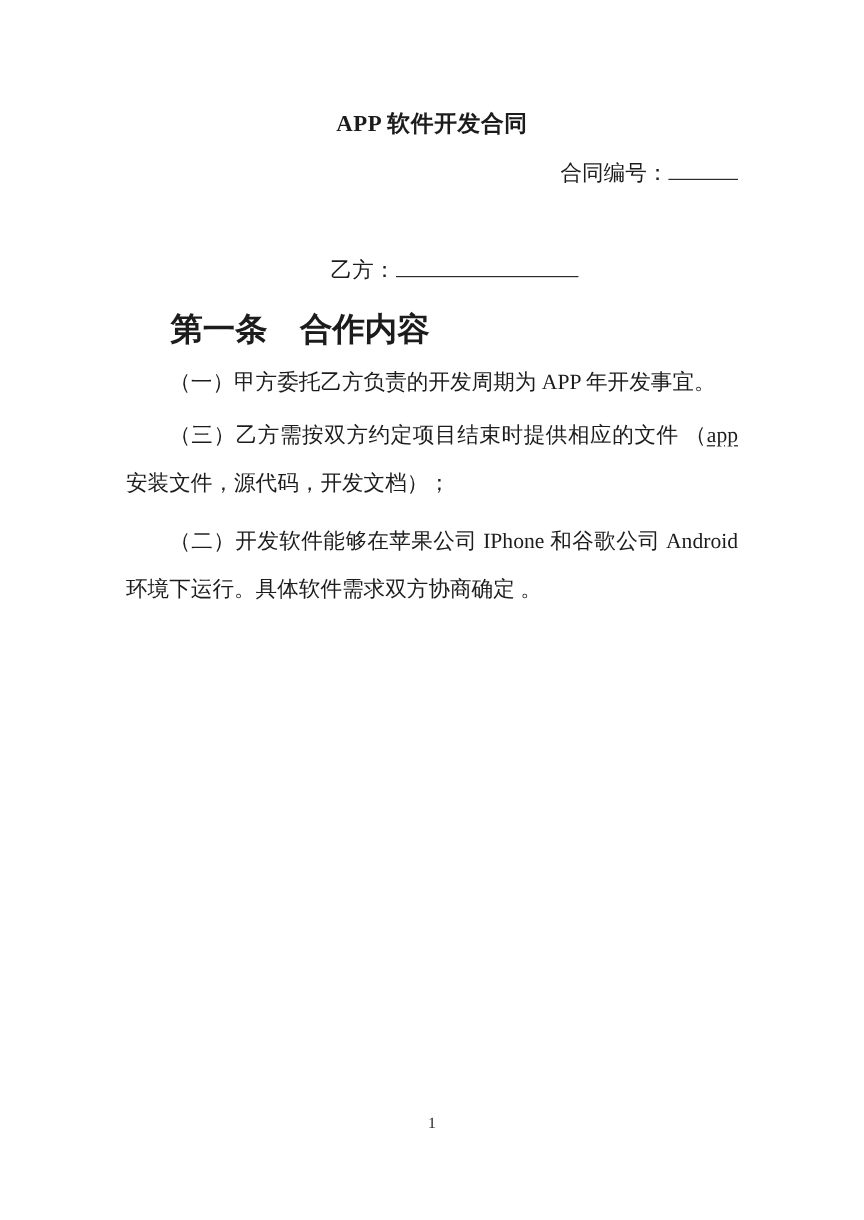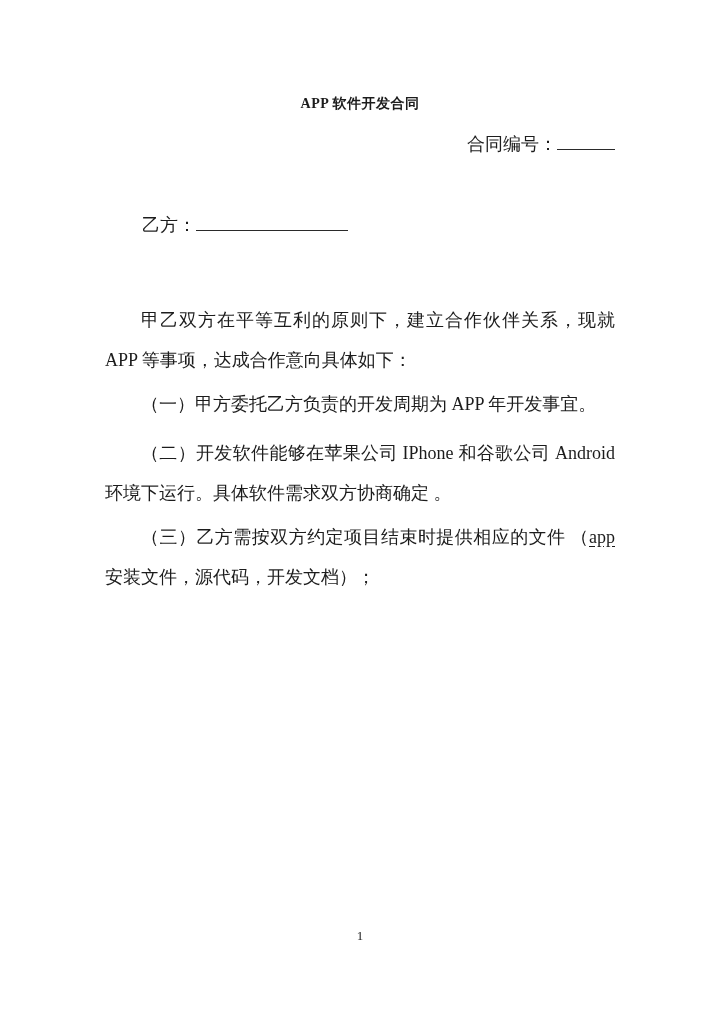--- a/index.html
+++ b/index.html
@@ -12,32 +12,32 @@
     font-family: "Liberation Serif", "DejaVu Serif", serif;
     font-size: 18px;
     line-height: 40px;
     overflow: hidden;
   }
   .content {
     padding: 84px 105px 0 105px;
   }
   .title {
     margin: 0;
-    font-size: 14px;
+    font-size: 19px;
     font-weight: bold;
     text-align: center;
     line-height: 40px;
     letter-spacing: 0.5px;
   }
   .contract-no {
     text-align: right;
   }
   .party-line { padding-left: 37px; }
   .party-a { margin-top: 3px; }
-  .party-b { margin-top: 41px; }
+  .party-b { margin-top: 41px; text-align: center; }
   p.para {
     margin: 0;
     text-indent: 36px;
     text-align: justify;
   }
   .intro { margin-top: 55px !important; }
   .heading {
     margin: 9px 0 0 0;
     padding-left: 37px;
     font-weight: bold;
@@ -78,27 +78,27 @@
 
     <div class="contract-no">
       <span>合同编号：</span><span class="blank blank-contract"></span>
     </div>
 
 
     <div class="party-line party-b">
       <span>乙方：</span><span class="blank blank-party"></span>
     </div>
 
-    <p class="para intro">甲乙双方在平等互利的原则下，建立合作伙伴关系，现就 APP 等事项，达成合作意向具体如下：</p>
 
+    <h2 class="heading">第一条　合作内容</h2>
 
     <p class="para clause-1">（一）甲方委托乙方负责的开发周期为 APP 年开发事宜。</p>
 
+    <p class="para clause-3"><span>（三）乙方需按双方约定项目结束时提供相应的文件 （</span><span class="u">app</span><span> 安装文件，源代码，开发文档）；</span></p>
+
     <p class="para clause-2">（二）开发软件能够在苹果公司 IPhone 和谷歌公司 Android 环境下运行。具体软件需求双方协商确定 。</p>
-
-    <p class="para clause-3"><span>（三）乙方需按双方约定项目结束时提供相应的文件 （</span><span class="u">app</span><span> 安装文件，源代码，开发文档）；</span></p>
 
 
 
   </div>
 
   <div class="page-number">1</div>
 </div>
 
 </body></html>

